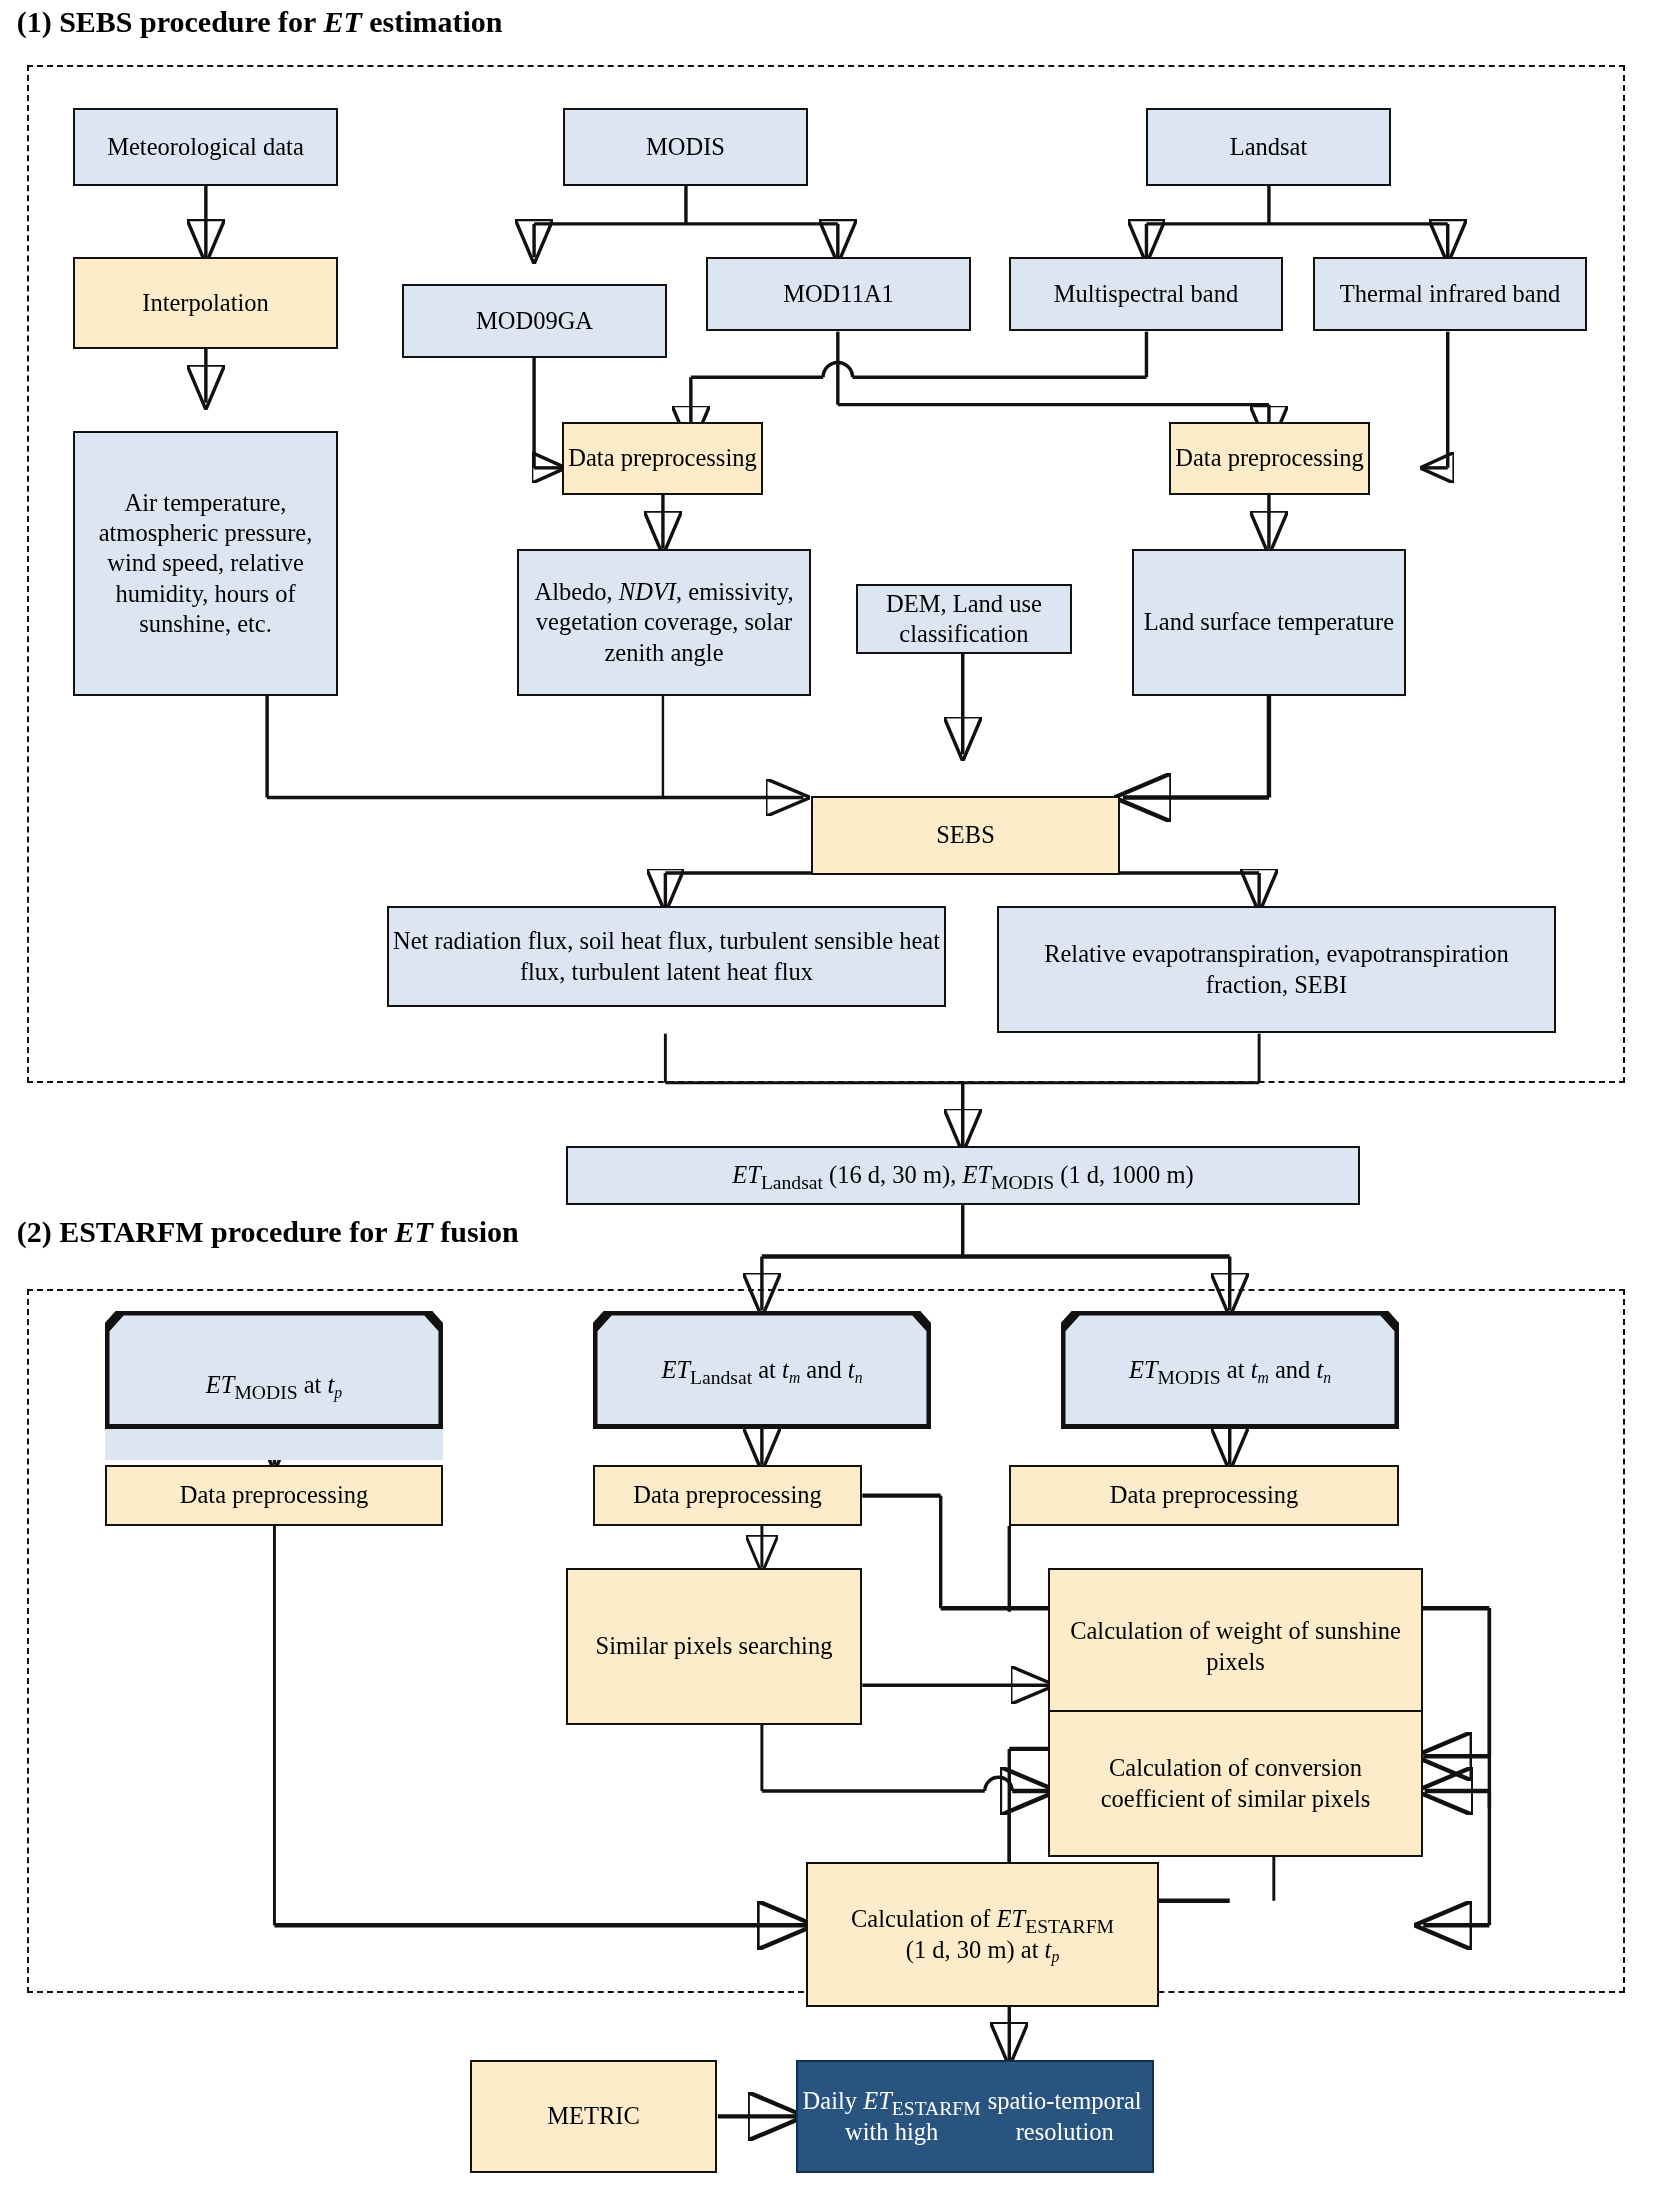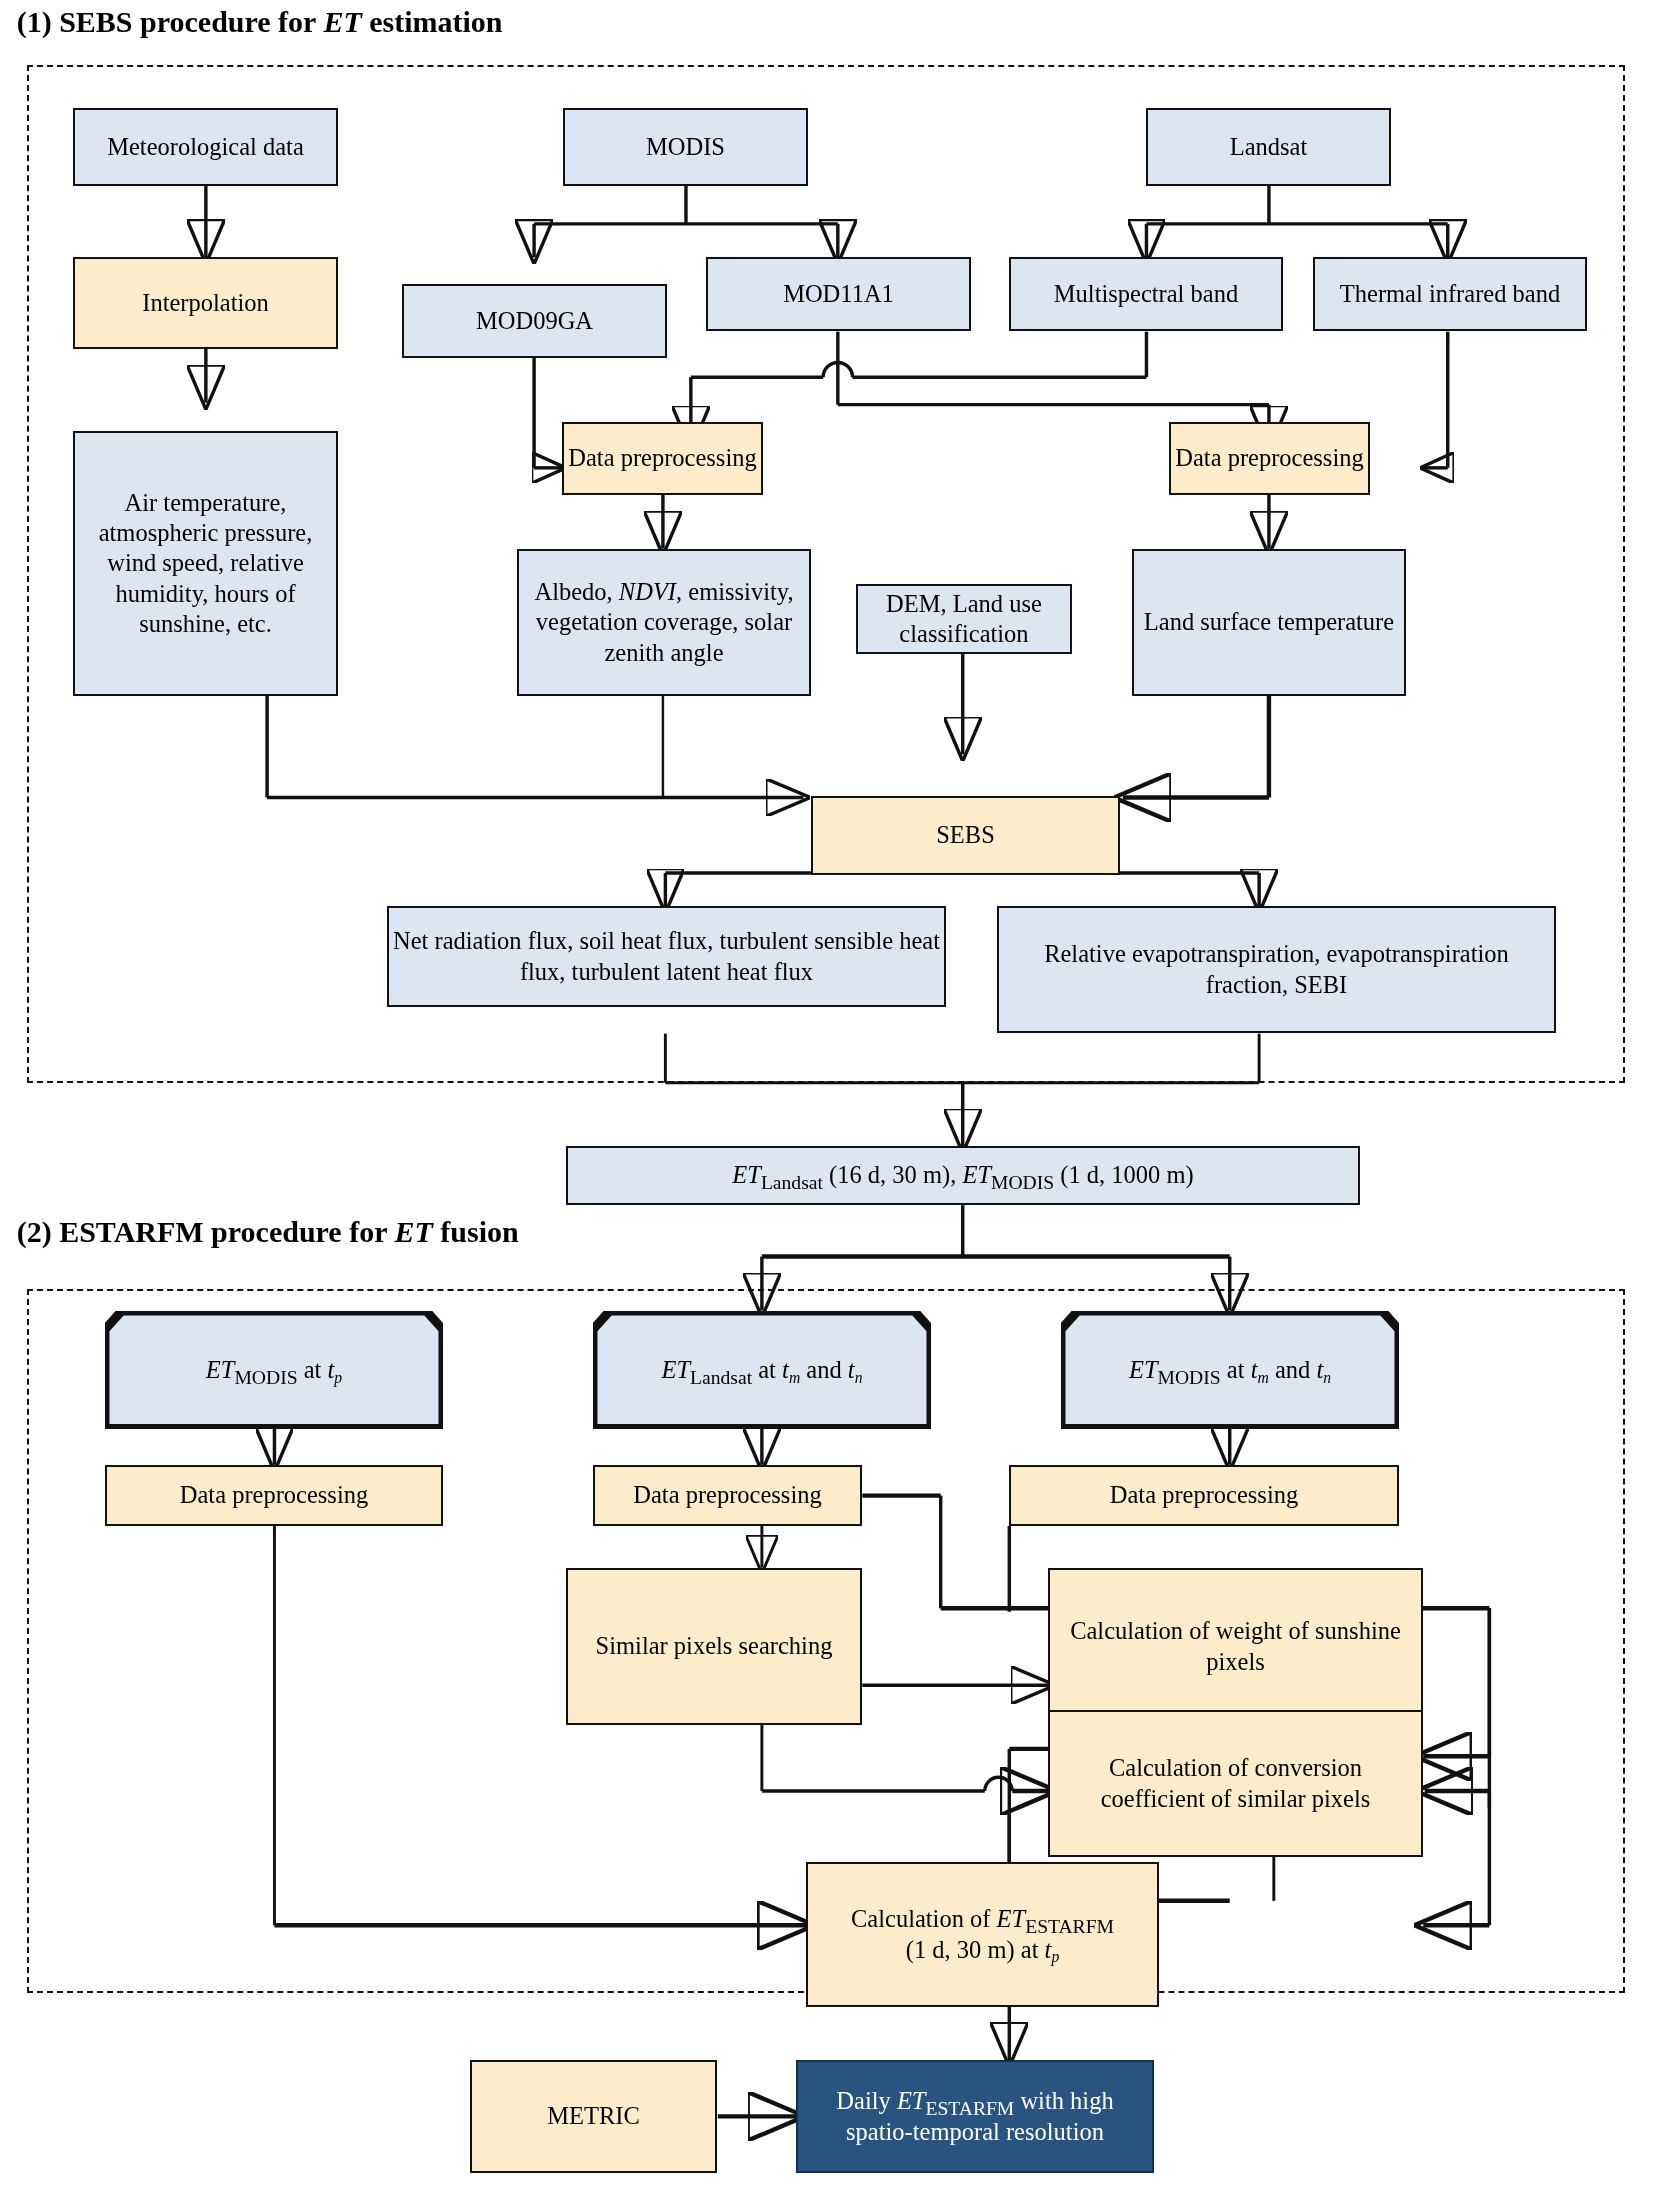--- a/index.html
+++ b/index.html
@@ -212,21 +212,21 @@
   <div class="node blue" style="left:387px; top:906px; width:559px; height:101px;">Net radiation flux, soil heat flux, turbulent sensible heat flux, turbulent latent heat flux</div>
 
   <div class="node blue" style="left:997px; top:906px; width:559px; height:127px;">Relative evapotranspiration, evapotranspiration fraction, SEBI</div>
 
   <div class="node blue" style="left:566px; top:1146px; width:794px; height:59px;">
     <span>
       <span class="it">ET</span><sub class="sc">Landsat</sub><span> (16 d, 30 m), </span><span class="it">ET</span><sub class="sc">MODIS</sub><span> (1 d, 1000 m)</span>
     </span>
   </div>
 
-  <div class="node pent" style="left:105px; top:1311px; width:338px; height:118px;">
+  <div class="node pent" style="left:105px; top:1311px; width:338px; height:149px;">
     <div class="pentbg"></div>
     <svg class="pentln" viewBox="0 0 690 240" preserveAspectRatio="none">
       <polygon points="0,38 34,0 656,0 690,38 690,240 0,240" fill="none" stroke="#111" stroke-width="9" vector-effect="non-scaling-stroke"></polygon>
     </svg>
     <span class="lbl">
       <span class="it">ET</span><sub class="sc">MODIS</sub><span> at </span><span class="it">t</span><sub class="it">p</sub>
     </span>
   </div>
 
   <div class="node pent" style="left:593px; top:1311px; width:338px; height:118px;">
@@ -265,21 +265,21 @@
     <div>
       <span>Calculation of  </span><span class="it">ET</span><sub class="sc">ESTARFM</sub>
     </div>
     <div>
       <span>(1 d, 30 m) at </span><span class="it">t</span><sub class="it">p</sub>
     </div>
   </div>
 
   <div class="node yellow" style="left:470px; top:2060px; width:247px; height:113px;">METRIC</div>
 
-  <div class="node navy" style="left:796px; top:2060px; width:358px; height:113px; flex-direction:column;">
+  <div class="node navy" style="left:796px; top:2060px; width:358px; height:113px; ">
     <div>
       <span>Daily </span><span class="it">ET</span><sub class="sc">ESTARFM</sub><span> with high</span>
     </div>
     <div>spatio-temporal resolution</div>
   </div>
 
 </div>
 
 
 </body></html>

